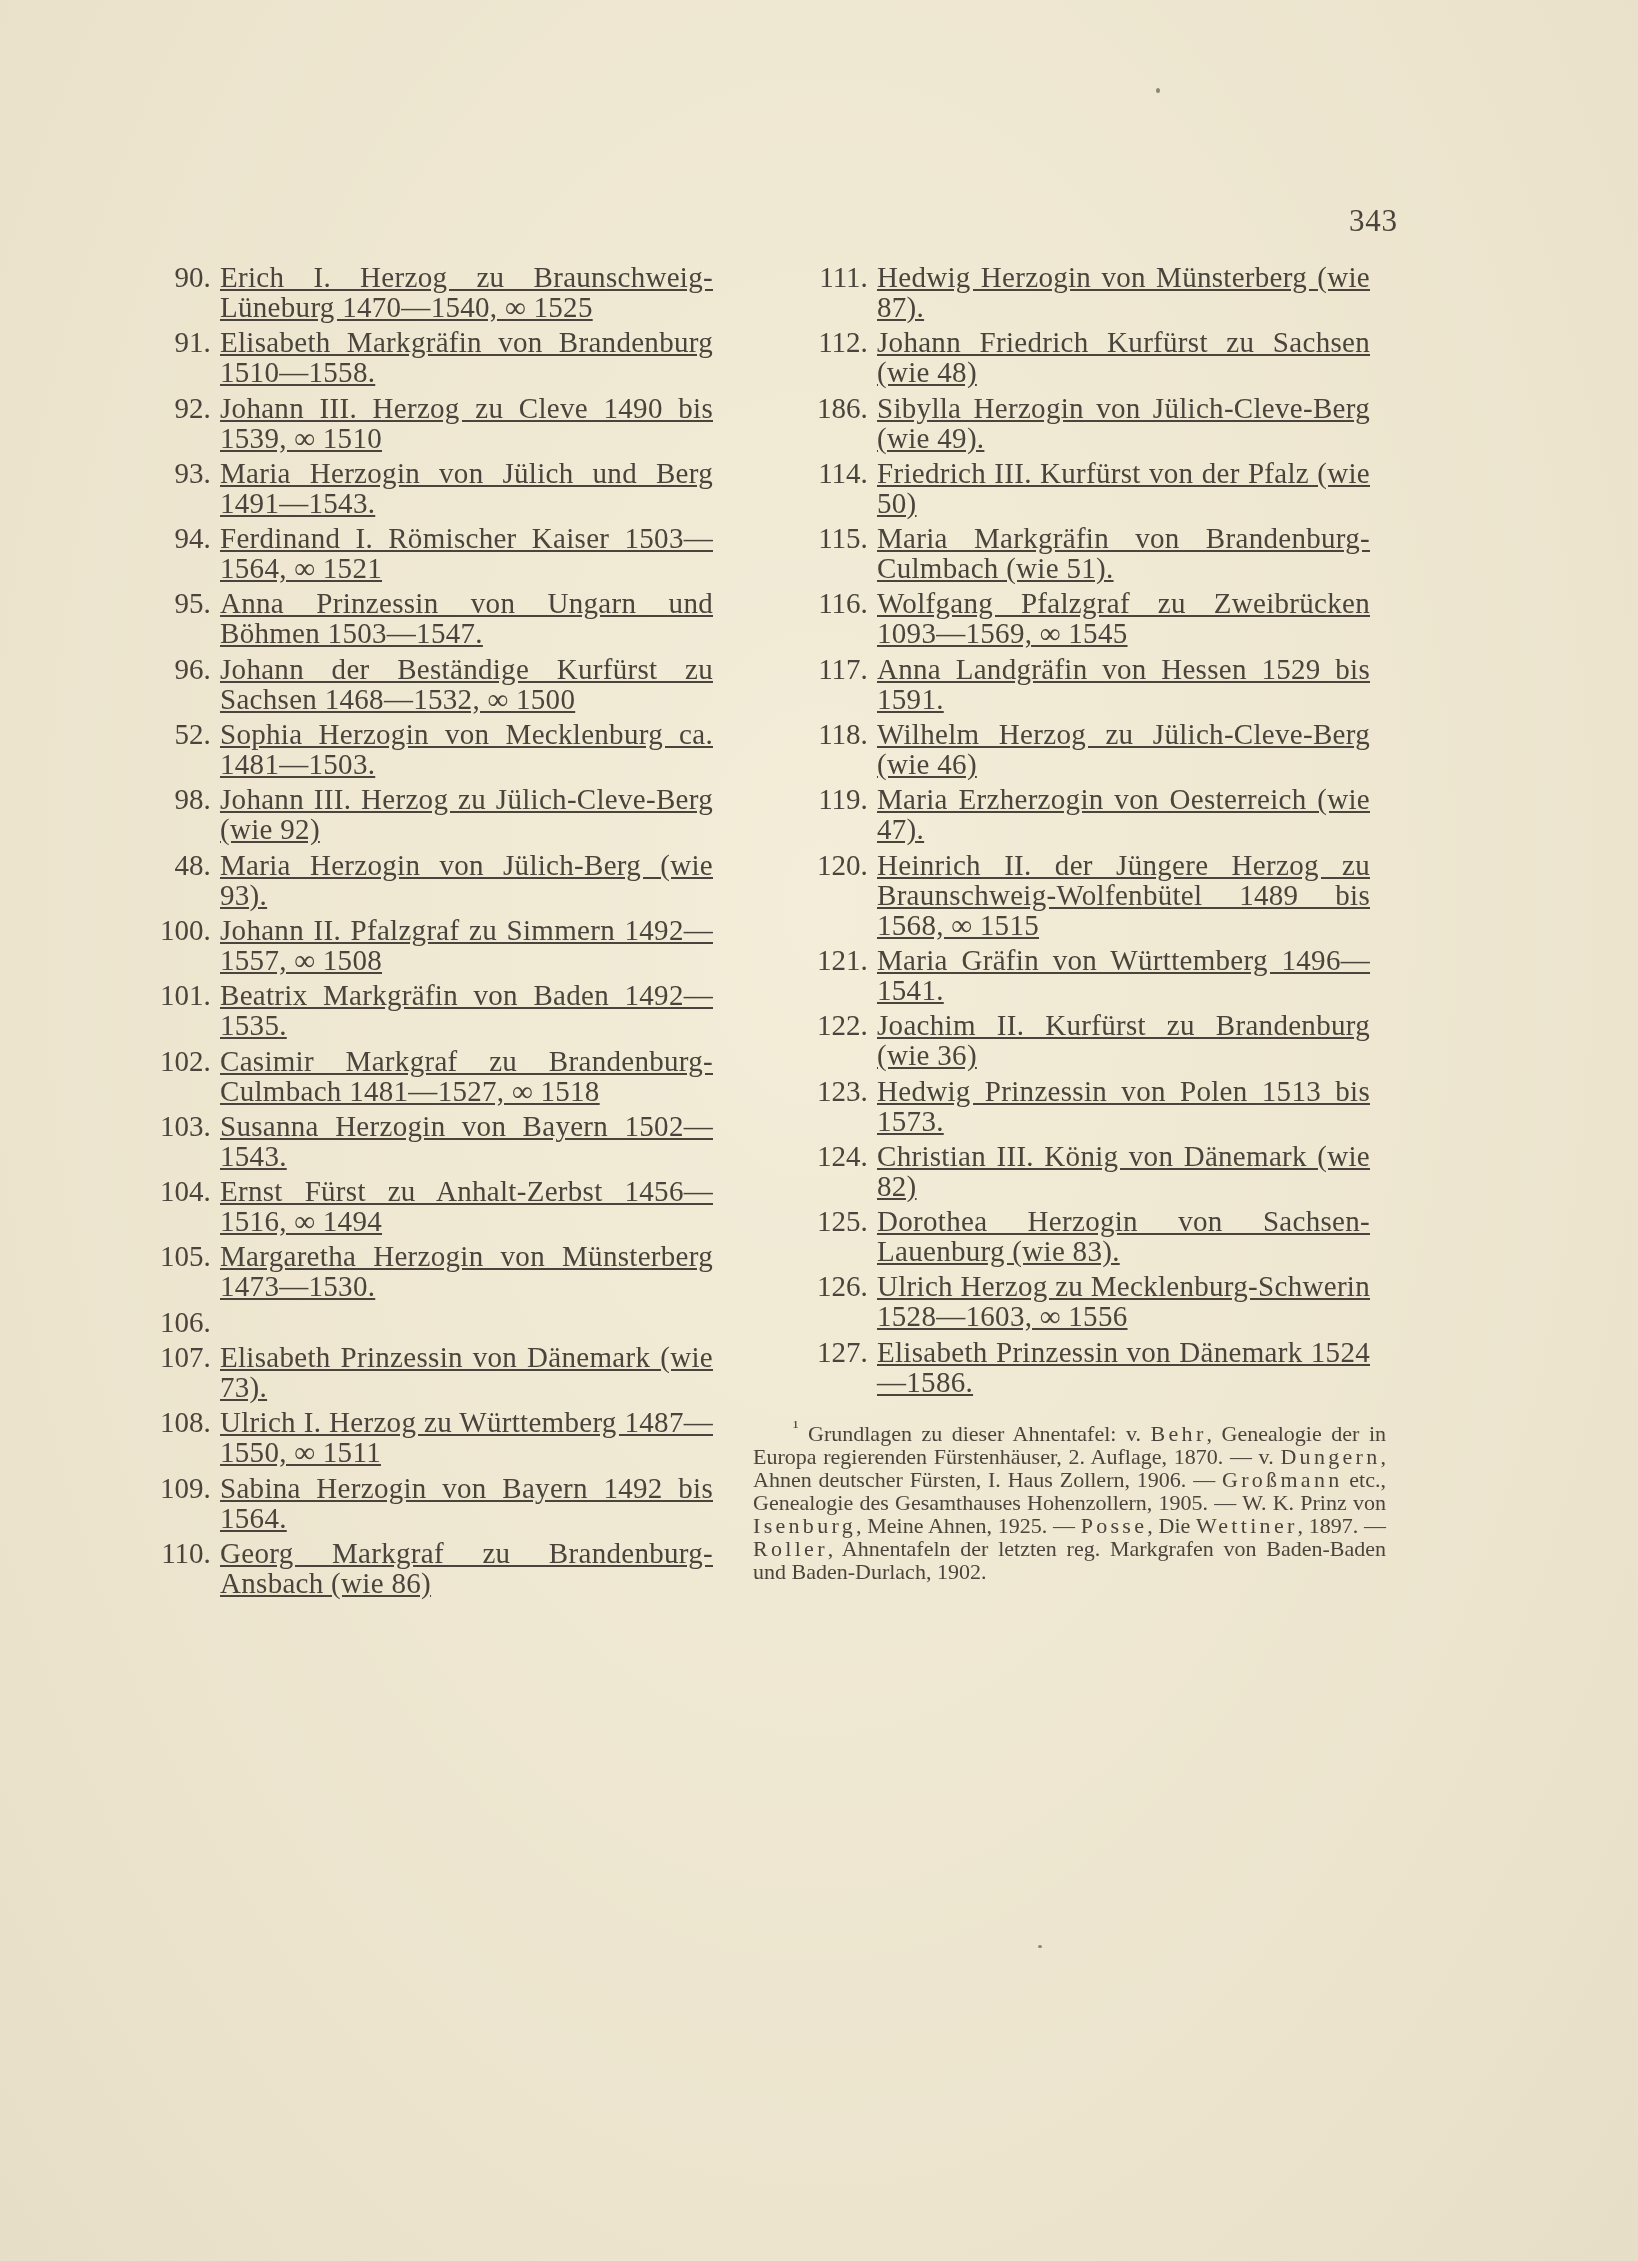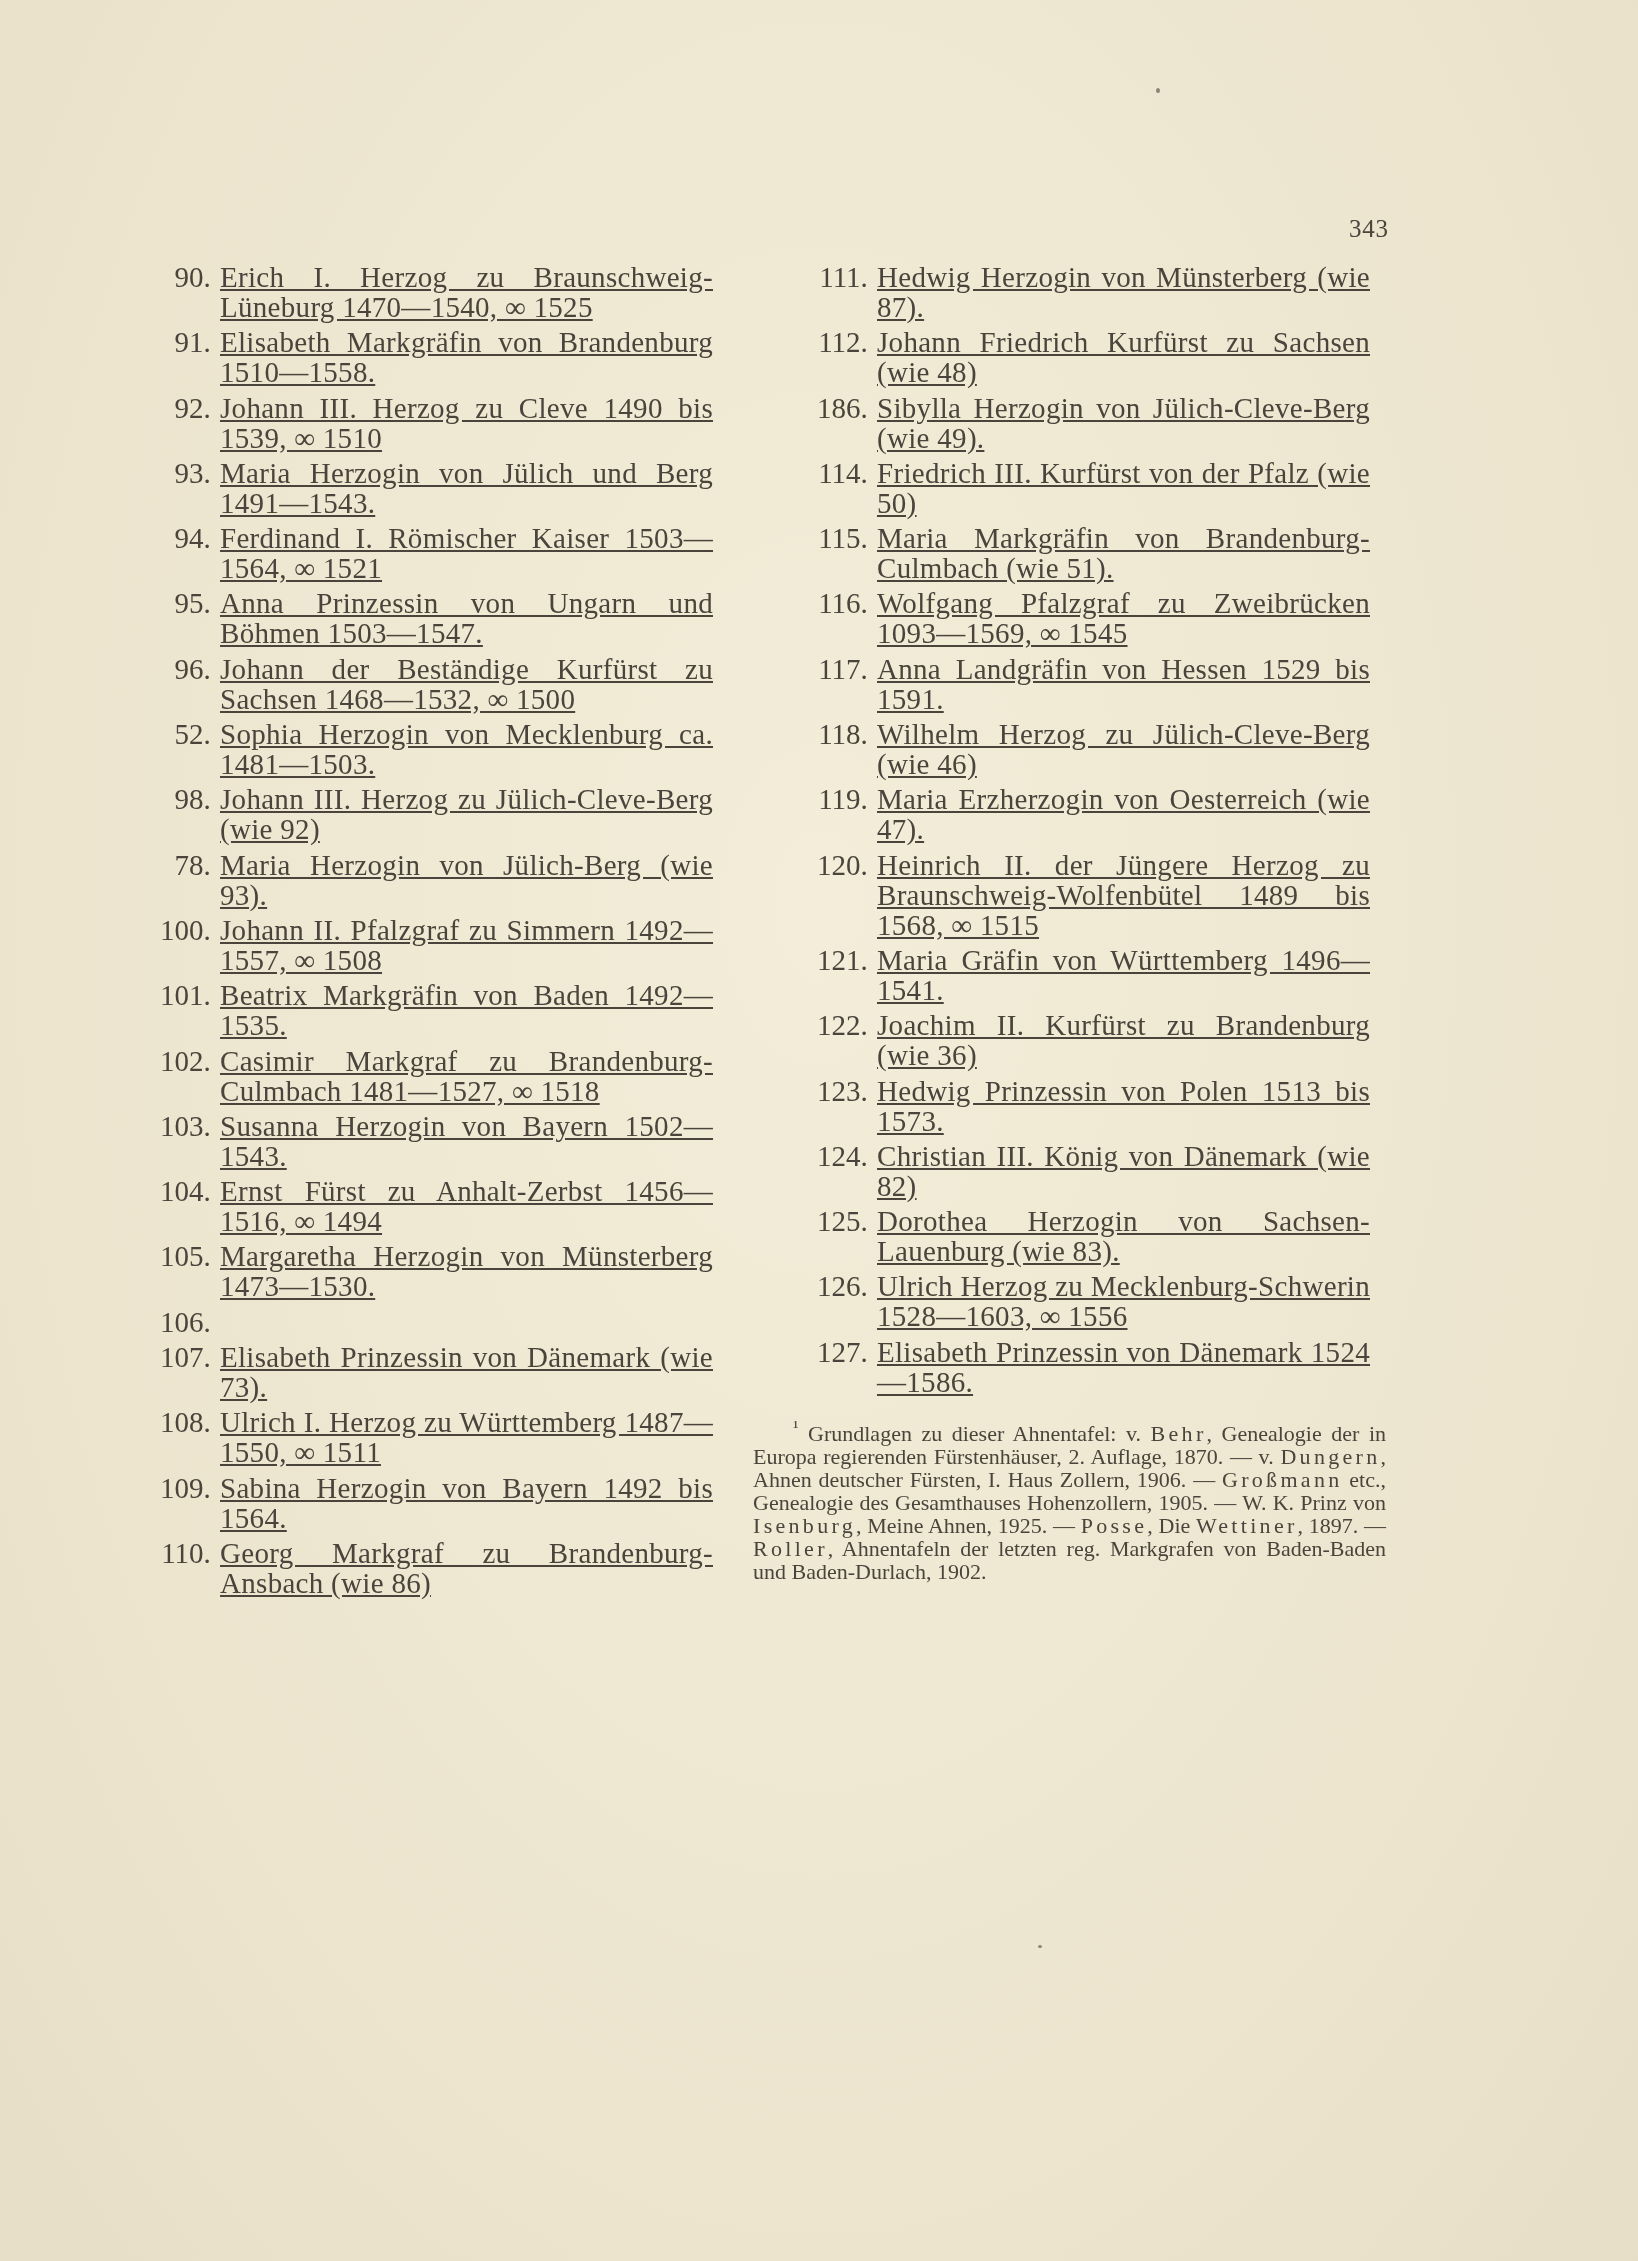--- a/index.html
+++ b/index.html
@@ -5,21 +5,21 @@
   html, body { margin:0; padding:0; }
   body {
     width:1639px; height:2261px; position:relative; overflow:hidden;
     background:#efe8d2;
     background-image: radial-gradient(ellipse at 50% 40%, #f3edd9 0%, #ece4cd 70%, #e6dec6 100%);
     color:#4a443c;
     font-family:"Liberation Serif", "DejaVu Serif", serif;
   }
   .page-number {
     position:absolute; left:1349px; top:203px;
-    font-size:25px; letter-spacing:0.7px;margin-top:12px;
+    font-size:31px; letter-spacing:0.7px;
   }
   .col { position:absolute; top:262px; width:567px; }
   .col.left { left:146px; }
   .col.right { left:803px; }
   .entry {
     display:flex; align-items:flex-start;
     font-size:29px; line-height:30px;
     margin-bottom:5.3px;
     font-stretch:condensed;
   }
@@ -76,21 +76,21 @@
       </div>
     <div class="entry">
         <span class="num">52.</span>
         <span class="txt">Sophia Herzogin von Mecklenburg ca. 1481—1503.</span>
       </div>
     <div class="entry">
         <span class="num">98.</span>
         <span class="txt">Johann III. Herzog zu Jülich-Cleve-Berg (wie 92)</span>
       </div>
     <div class="entry">
-        <span class="num">78.</span>
+        <span class="num">48.</span>
         <span class="txt">Maria Herzogin von Jülich-Berg (wie 93).</span>
       </div>
     <div class="entry">
         <span class="num">100.</span>
         <span class="txt">Johann II. Pfalzgraf zu Simmern 1492—1557, ∞ 1508</span>
       </div>
     <div class="entry">
         <span class="num">101.</span>
         <span class="txt">Beatrix Markgräfin von Baden 1492—1535.</span>
       </div>

